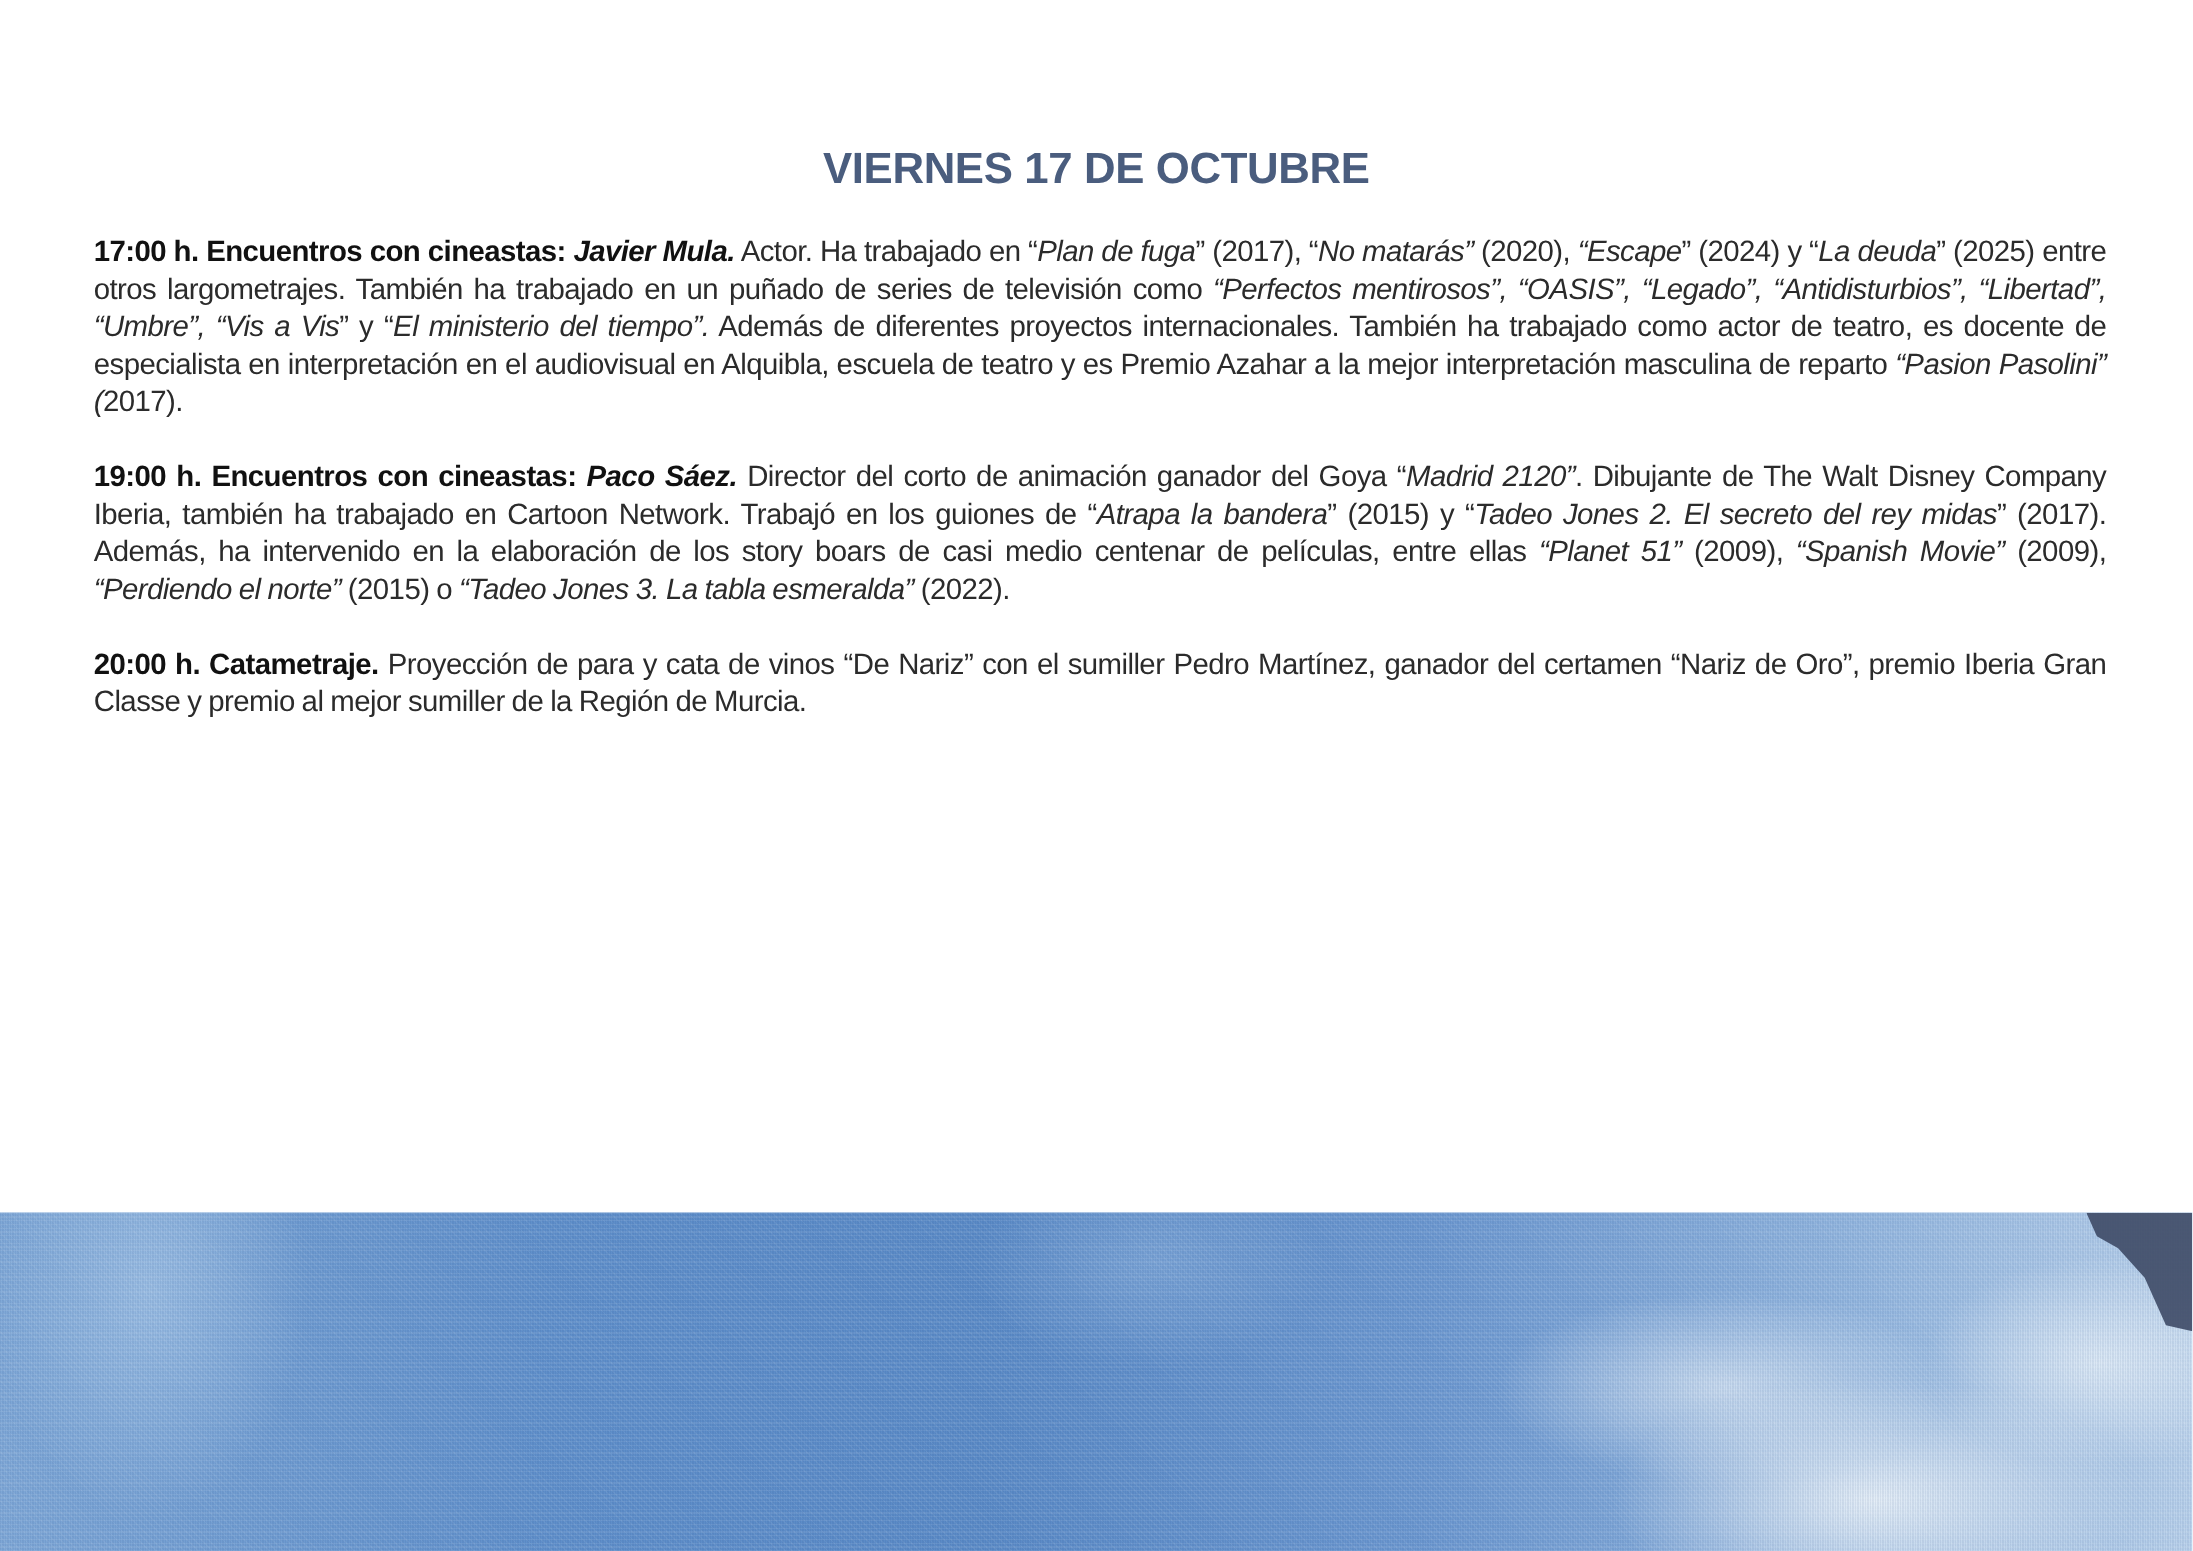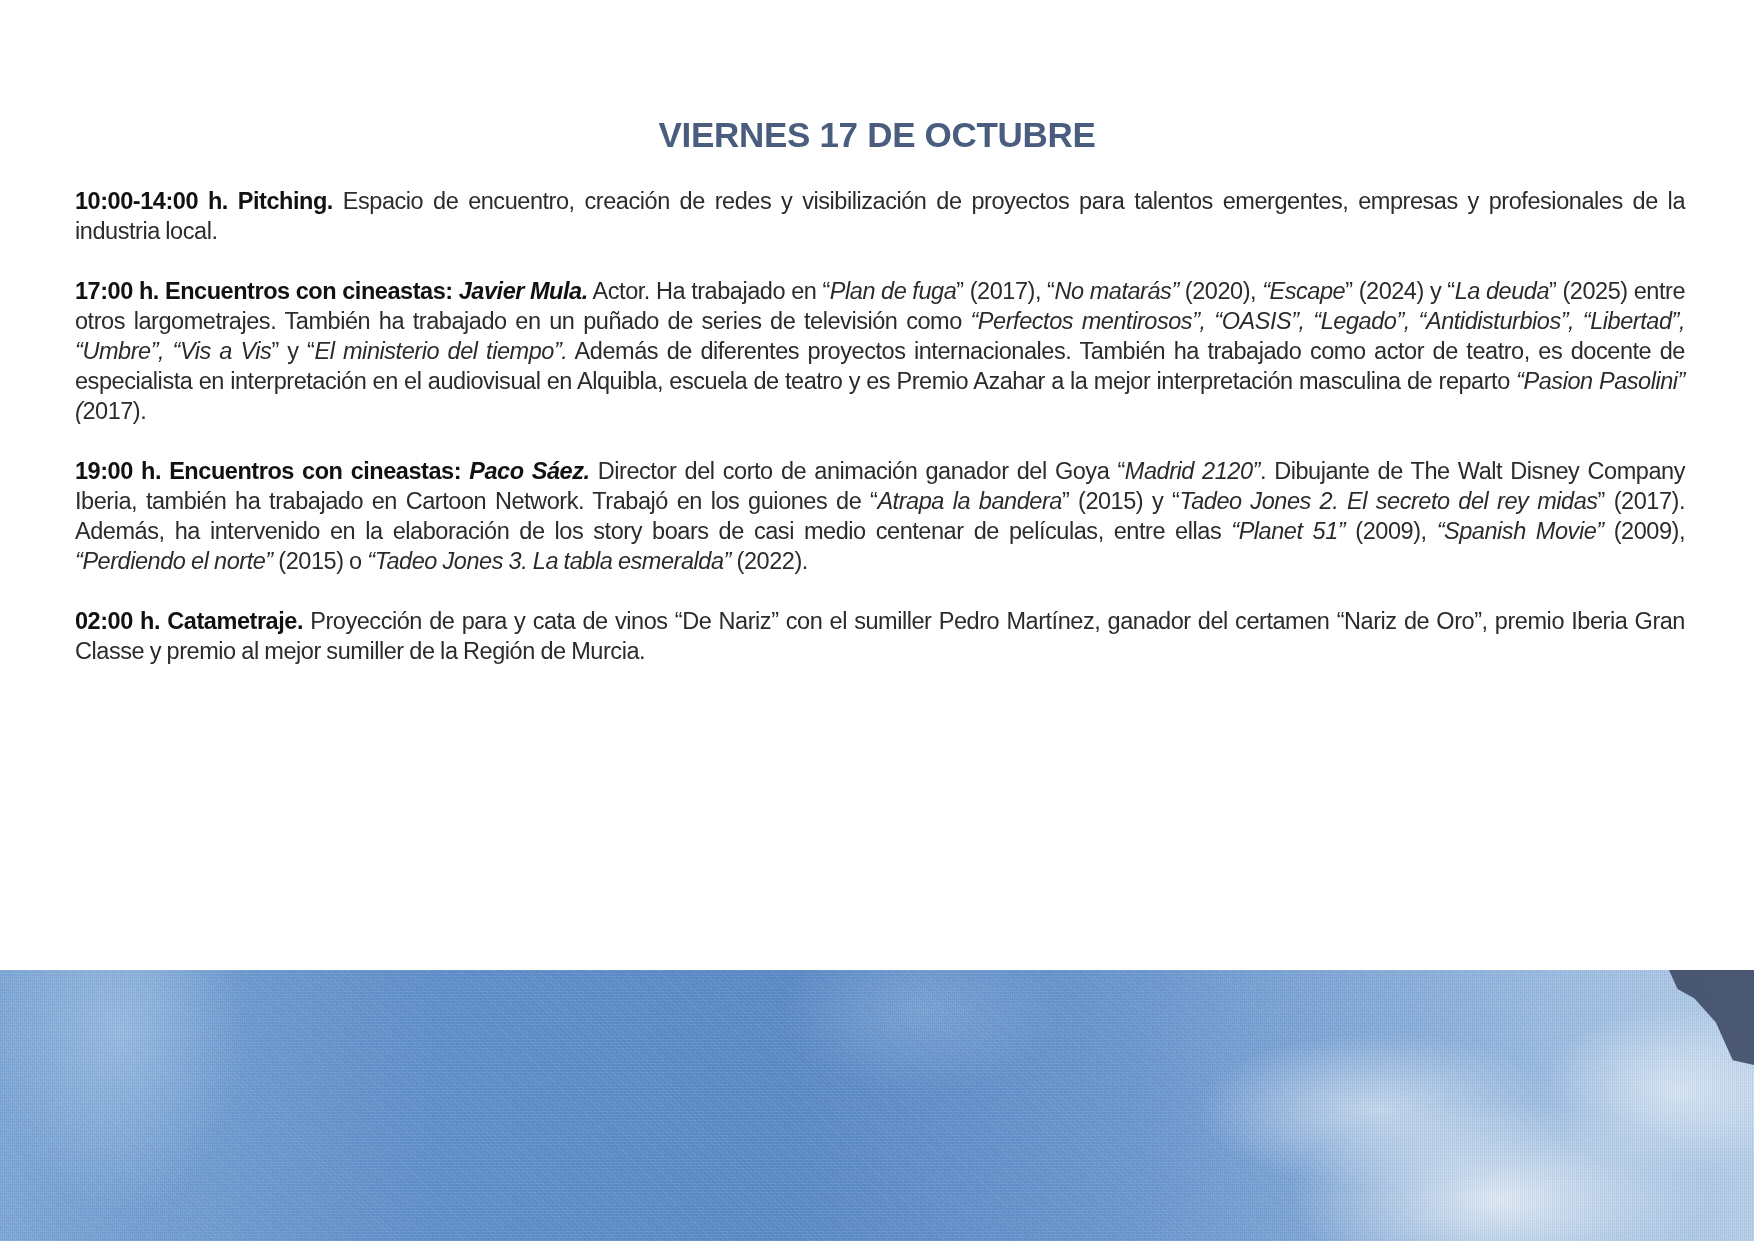--- a/index.html
+++ b/index.html
@@ -95,34 +95,31 @@
     }
   </style>
 </head>
 <body>
 
 <div class="page">
   <h1 class="title">VIERNES 17 DE OCTUBRE</h1>
 
   <div class="content">
 
-    <p class="entry">
-      <span class="lead">10:00-14:00 h. Pitching.</span><span> Espacio de encuentro, creación de redes y visibilización de proyectos para talentos emergentes, empresas y profesionales de la industria local.</span>
-    </p>
 
     <p class="entry">
       <span class="lead"><span>17:00 h. Encuentros con cineastas: </span><em>Javier Mula.</em></span><span> Actor. Ha trabajado en “</span><em>Plan de fuga</em><span>” (2017), “</span><em>No matarás”</em><span> (2020), </span><em>“Escape</em><span>” (2024) y “</span><em>La deuda</em><span>” (2025) entre otros largometrajes. También ha trabajado en un puñado de series de televisión como </span><em>“Perfectos mentirosos”, “OASIS”, “Legado”, “Antidisturbios”, “Libertad”, “Umbre”, “Vis a Vis</em><span>” y “</span><em>El ministerio del tiempo”.</em><span> Además de diferentes proyectos internacionales. También ha trabajado como actor de teatro, es docente de especialista en interpretación en el audiovisual en Alquibla, escuela de teatro y es Premio Azahar a la mejor interpretación masculina de reparto </span><em>“Pasion Pasolini” (</em><span>2017).</span>
     </p>
 
     <p class="entry">
       <span class="lead"><span>19:00 h. Encuentros con cineastas: </span><em>Paco Sáez.</em></span><span> Director del corto de animación ganador del Goya “</span><em>Madrid 2120”</em><span>. Dibujante de The Walt Disney Company Iberia, también ha trabajado en Cartoon Network. Trabajó en los guiones de “</span><em>Atrapa la bandera</em><span>” (2015) y “</span><em>Tadeo Jones 2. El secreto del rey midas</em><span>” (2017). Además, ha intervenido en la elaboración de los story boars de casi medio centenar de películas, entre ellas </span><em>“Planet 51”</em><span> (2009), </span><em>“Spanish Movie”</em><span> (2009), </span><em>“Perdiendo el norte”</em><span> (2015) o </span><em>“Tadeo Jones 3. La tabla esmeralda”</em><span> (2022).</span>
     </p>
 
     <p class="entry">
-      <span class="lead">02:00 h. Catametraje.</span><span> Proyección de para y cata de vinos “De Nariz” con el sumiller Pedro Martínez, ganador del certamen “Nariz de Oro”, premio Iberia Gran Classe y premio al mejor sumiller de la Región de Murcia.</span>
+      <span class="lead">20:00 h. Catametraje.</span><span> Proyección de para y cata de vinos “De Nariz” con el sumiller Pedro Martínez, ganador del certamen “Nariz de Oro”, premio Iberia Gran Classe y premio al mejor sumiller de la Región de Murcia.</span>
     </p>
 
   </div>
 </div>
 
 <div class="band">
   <div class="noise"></div>
   <div class="dark-shape"></div>
 </div>
 

